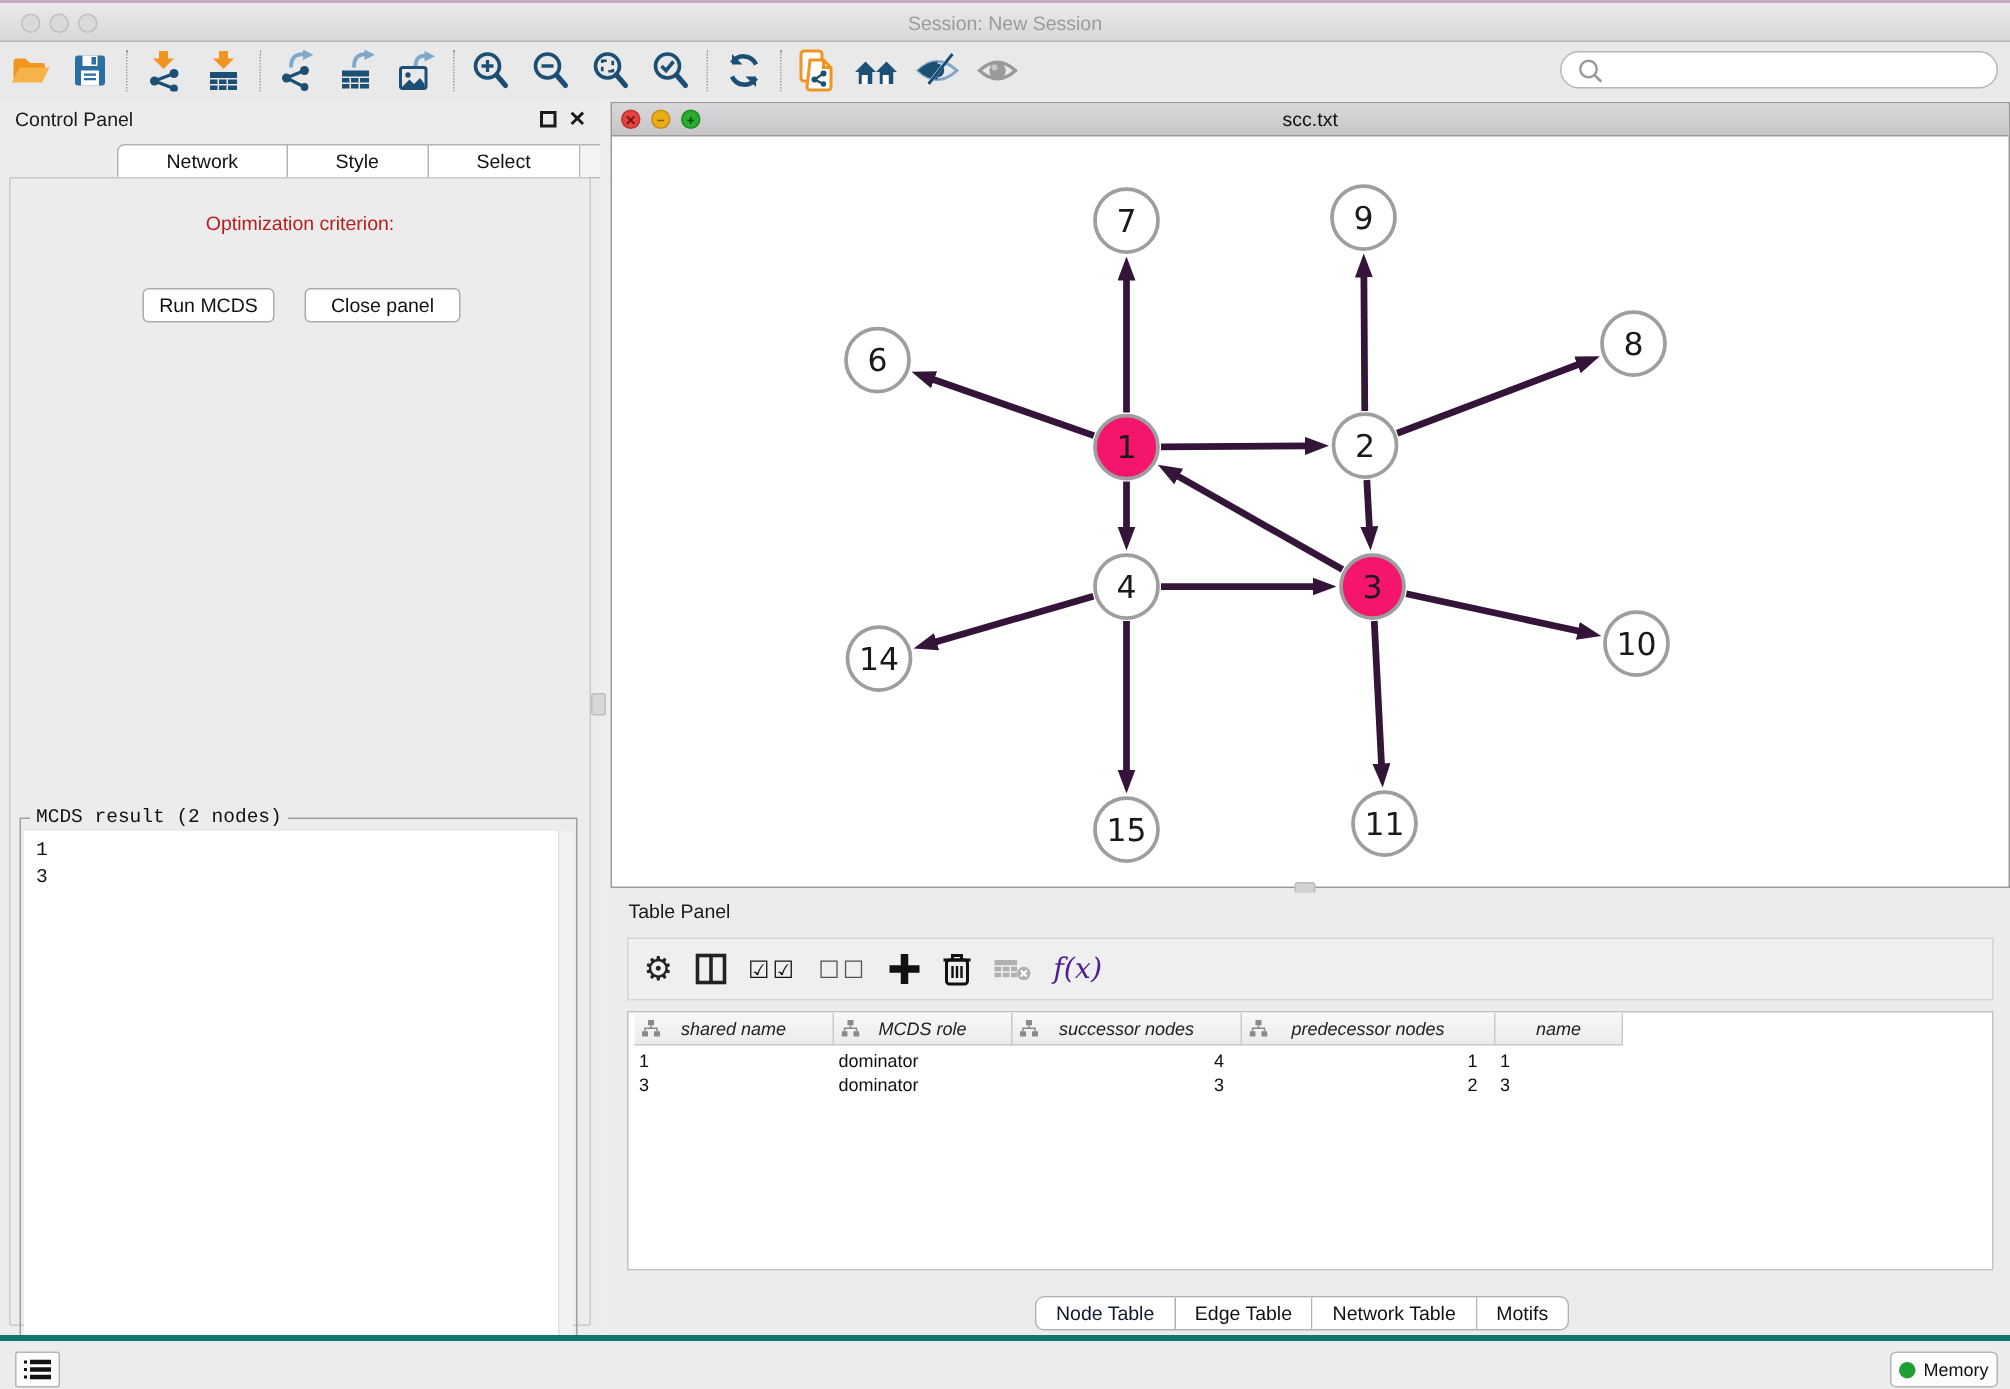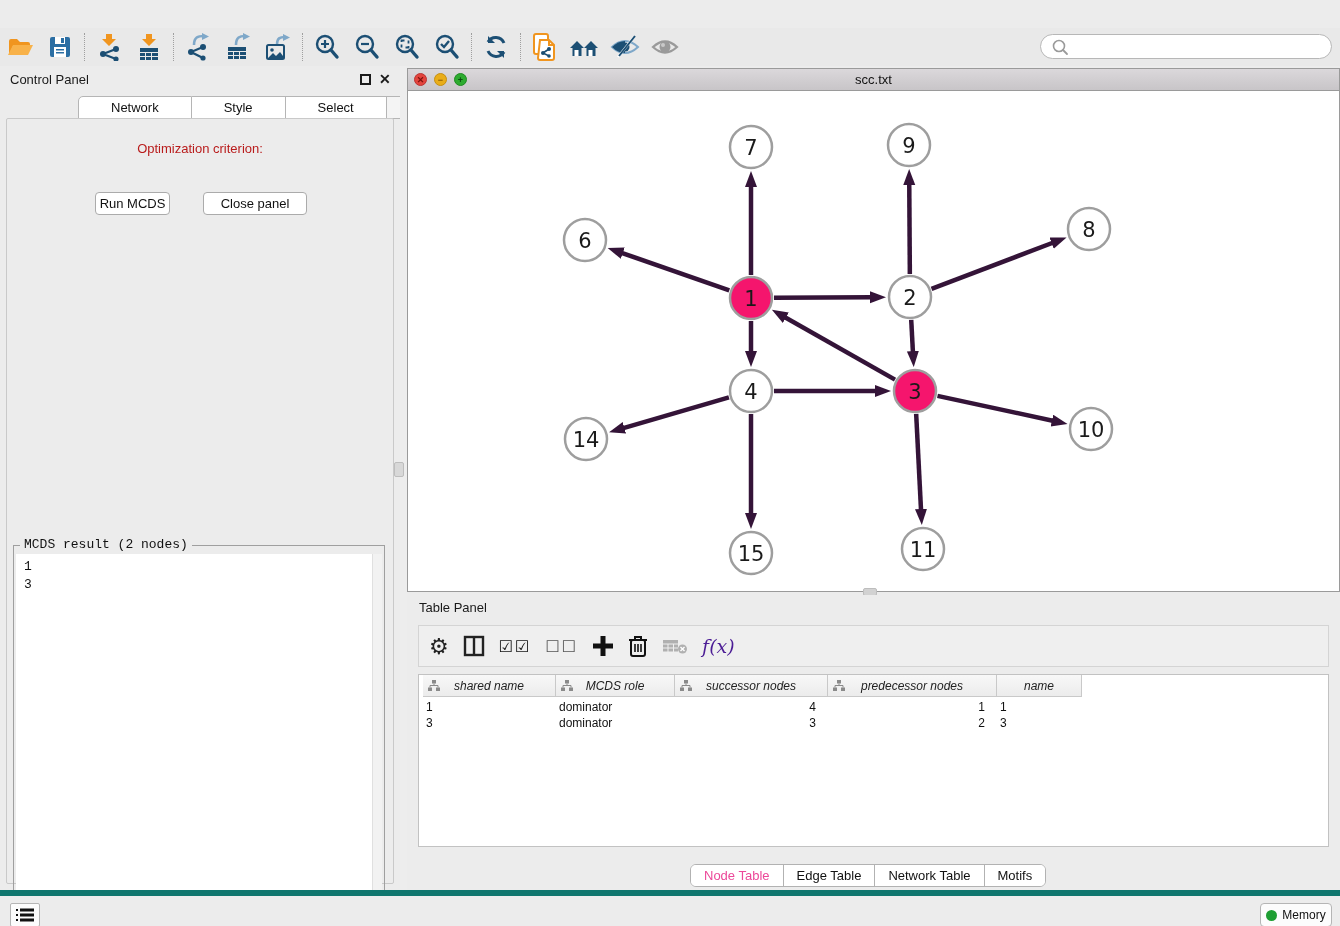--- a/index.html
+++ b/index.html
@@ -42,21 +42,21 @@
   #opt-label { position:absolute; left:0; width:100%; top:22px; text-align:center; font-size:13px; color:#b91c1c; }
   #opt-select { position:absolute; left:38px; top:43px; width:308px; height:23px; background:#fff;
     border:1px solid #ababab; border-radius:4px; font-size:13px; line-height:21px; padding-left:10px; color:#111; }
   #opt-arrows { position:absolute; right:8px; top:3px; width:10px; height:16px; }
   #opt-arrows .up { position:absolute; top:1px; left:0; width:0; height:0;
     border-left:5px solid transparent; border-right:5px solid transparent; border-bottom:6px solid #444; }
   #opt-arrows .dn { position:absolute; bottom:1px; left:0; width:0; height:0;
     border-left:5px solid transparent; border-right:5px solid transparent; border-top:6px solid #444; }
   .cp-btn { position:absolute; top:73px; height:23px; background:#fff; border:1px solid #ababab;
     border-radius:4px; font-size:13px; text-align:center; line-height:21px; color:#111; }
-  #run-btn { left:88px; width:75px; }
+  #run-btn { left:88px; width:88px; }
   #close-btn { left:196px; width:104px; }
   #result-group { position:absolute; left:6px; top:426px; width:372px; height:382px; border:1px solid #9f9f9f;font-family:Liberation Mono, monospace; }
   #result-title { position:absolute; left:6px; top:-9px; background:#ececec; padding:0 4px; font-size:13px; color:#111; }
   #result-area { position:absolute; left:2px; top:8px; right:2px; bottom:2px; background:#fff; }
   #result-scroll { position:absolute; right:0; top:0; width:10px; bottom:0; background:#f2f2f2; border-left:1px solid #e0e0e0; }
   .result-line { font-size:13px; color:#111; padding-left:8px; line-height:18px; }
   #result-area .result-line:first-child { padding-top:4px; }
 
   
   #v-splitter { position:absolute; left:400px; top:66px; width:7px; height:824px; background:#ededed; }
@@ -93,37 +93,43 @@
   .th { position:relative; height:22px; border-right:1px solid #c9c9c9; border-bottom:1px solid #c9c9c9;
     display:flex; align-items:center; justify-content:center; font-size:12px; color:#222; }
   .th .tree-ic { position:absolute; left:5px; top:5px; }
   .tbl-row { position:absolute; left:0; height:16px; display:flex; }
   .td { height:16px; font-size:12px; color:#111; line-height:16px; overflow:hidden; }
   #tp-tabs { position:absolute; left:283px; top:269px; height:23px; display:flex;
     border:1px solid #b2b2b2; border-radius:6px; overflow:hidden; background:#fff; }
   .tp-tab { height:21px; padding:0 13px; font-size:13px; line-height:21px; color:#111;
     border-right:1px solid #b2b2b2; background:#fff; }
   .tp-tab:last-child { border-right:none; }
-  .tp-tab.active { color:#ec4899; }
+  .tp-tab.active { color:#0f172a; }
 
   
   #statusbar { position:absolute; left:0; top:890px; width:1340px; height:36px;
-    background:#ececec; border-top:6px solid #0f766e; }
+    background:#ececec; border-top:4px solid #0f766e; }
   #list-btn { position:absolute; left:10px; top:7px; width:30px; height:24px; background:#fcfcfc;
     border:1px solid #b5b5b5; border-radius:2px; display:flex; align-items:center; justify-content:center; }
   #memory-btn { position:absolute; right:8px; top:7px; width:72px; height:24px; background:#fcfcfc;
     border:1px solid #b5b5b5; border-radius:4px; display:flex; align-items:center; justify-content:center; gap:5px; }
   #memory-dot { width:11px; height:11px; border-radius:50%; background:#1e9e33; }
   #memory-label { font-size:12px; color:#111; }
 </style>
 </head>
 <body>
 
 <div id="app">
 
+  <div id="titlebar">
+    <span class="tl-dot" style="left:14px"></span>
+    <span class="tl-dot" style="left:33px"></span>
+    <span class="tl-dot" style="left:52px"></span>
+    <div id="win-title">Session: New Session</div>
+  </div>
 
   <div id="toolbar">
     <div class="tb-btn">
       <svg width="28" height="24" viewBox="0 0 28 24">
           <path d="M3 20 V6 q0-2 2-2 h6 l3 3 h8 q2 0 2 2 v2 H7 Z" fill="#F0951F"></path>
           <path d="M2 20 L7 10 H27 L22 20 Z" fill="#F8B24A"></path>
         </svg>
     </div>
     <div class="tb-btn">
       <svg width="26" height="26" viewBox="0 0 26 26">

